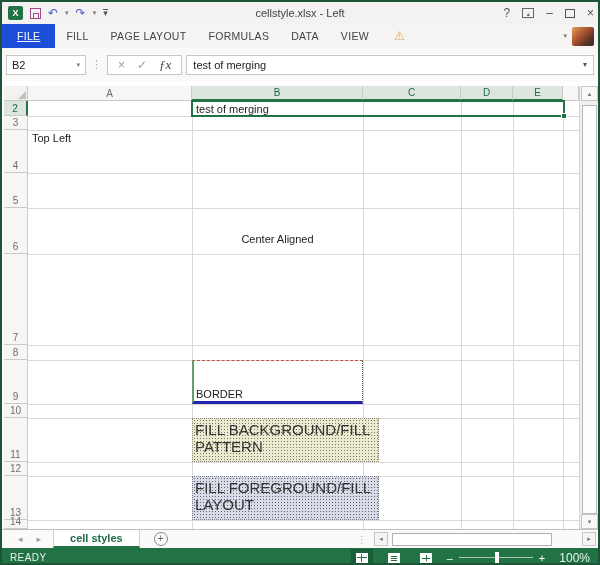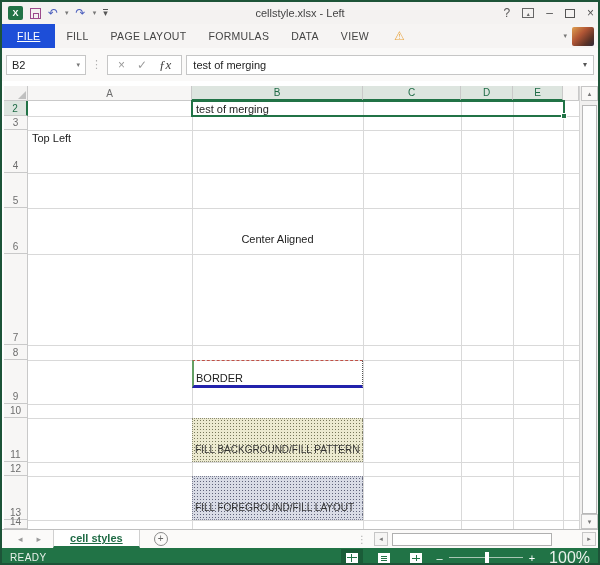--- a/index.html
+++ b/index.html
@@ -76,45 +76,45 @@
   
   .cell { position:absolute; font-size:11px; color:#222; }
   .sel-box { left:189px; top:14px; width:374px; height:17px; border:2px solid #217346; padding:0 3px;
     display:flex; align-items:center; background:transparent; z-index:3; }
   .fill-handle { position:absolute; right:-4px; bottom:-4px; width:6px; height:6px; background:#217346; border:1px solid #fff; }
   .cell-a4 { left:26px; top:44px; width:164px; height:43px; padding:2px 4px; }
   .cell-b5 { left:190px; top:87px; width:171px; height:35px; display:flex; align-items:center; justify-content:center;margin-top:48px; }
   .cell-c6 { left:361px; top:122px; width:98px; height:46px; display:flex; align-items:flex-end; justify-content:flex-end; padding:1px 3px; }
   .cell-d7 { left:459px; top:168px; width:52px; height:91px; padding:1px 3px; font-size:10.5px; line-height:15px;
     text-align:justify; overflow-wrap:break-word; word-break:break-word; }
-  .cell-b9 { left:190px; top:274px; width:171px; height:28px;
+  .cell-b9 { left:190px; top:274px; width:171px; height:44px;
     border-top:1px dashed #c05046; border-left:2px solid #64a064; border-right:1px dotted #555;
     border-bottom:3px solid #2222ac; display:flex; align-items:flex-end; padding:0 2px 1px 2px; z-index:2; }
-  .pattern-cell { left:190px; width:171px; height:44px; display:flex; align-items:flex-end;
-    font-size:10px; color:#333; padding:0 2px 6px 2px; }
+  .pattern-cell { left:190px; width:187px; height:44px; display:flex; align-items:flex-end;
+    font-size:15px; color:#333; padding:0 2px 6px 2px; }
   .cell-b11 { top:332px; background-color:#ecead0;
     background-image: radial-gradient(circle, #77775a 0.7px, transparent 0.8px); background-size:3px 3px;
     border:1px dotted #8a8a74; }
   .cell-b13 { top:390px; background-color:#d9dce6;
     background-image: radial-gradient(circle, #5f637a 0.7px, transparent 0.8px); background-size:3px 3px;
     border:1px dotted #7c7f92; }
   
   .vscroll { position:absolute; left:577px; top:0; width:19px; height:443px; background:#f1f0ef; border-left:1px solid #d4d4d4; }
   .vs-btn { position:absolute; left:1px; width:17px; height:15px; background:#f9f8f7; border:1px solid #c6c6c6;
     color:#777; font-size:7px; display:flex; align-items:center; justify-content:center; }
   .vs-up { top:0; }
   .vs-down { top:428px; }
   .vs-thumb { position:absolute; left:2px; top:19px; width:15px; height:409px; background:#fdfdfd; border:1px solid #b8b8b8; }
   
   .tabbar { position:absolute; left:0; top:527px; width:596px; height:19px; background:#fbfaf9;
     border-top:1px solid #bfbfbf; display:flex; align-items:stretch; }
   .tab-nav { display:flex; align-items:center; gap:14px; padding:0 12px 0 16px; color:#9a9a9a; font-size:9px; }
   .sheet-tab { background:#fff; border-right:1px solid #d0d0d0; border-left:1px solid #d0d0d0;
     border-bottom:2px solid #217346; color:#1f6b45; font-weight:bold; font-size:11px;
-    display:flex; align-items:center; padding:0 16px;text-decoration:underline; }
+    display:flex; align-items:center; padding:0 16px; }
   .add-sheet { align-self:center; width:14px; height:14px; border:1px solid #8a8a8a; border-radius:50%;
     color:#666; font-size:10px; line-height:11px; text-align:center; margin-left:14px; }
   .tab-right { margin-left:auto; display:flex; align-items:center; gap:4px; padding-right:2px; }
   .hs-handle { color:#b0b0b0; font-size:10px; margin-right:3px; }
   .hs-btn { width:14px; height:14px; background:#f6f5f4; border:1px solid #c6c6c6; color:#777;
     font-size:7px; display:flex; align-items:center; justify-content:center; }
   .hs-thumb { width:160px; height:13px; background:#fff; border:1px solid #b0b0b0; }
   .hs-track { width:22px; height:13px; }
   
   .statusbar { position:absolute; left:0; top:546px; width:596px; height:19px; background:#217346;
@@ -129,21 +129,21 @@
       linear-gradient(#217346 0 0) 0 50%/100% 1px no-repeat, #fff; border:1px solid #fff; }
   .vb-page { border:1px solid #fff; background:#fff; }
   .vb-page:before { content:""; position:absolute; left:2px; top:2px; right:2px; height:1px; background:#217346; box-shadow:0 2px 0 #217346, 0 4px 0 #217346; }
   .vb-break { border:1px solid #fff; background:#fff; }
   .vb-break:before { content:""; position:absolute; left:1px; top:4px; right:1px; height:1px; background:#217346; }
   .vb-break:after { content:""; position:absolute; left:5px; top:1px; bottom:1px; width:1px; background:#217346; }
   .zoom-ctl { display:flex; align-items:center; gap:6px; }
   .zoom-sign { font-size:11px; color:#fff; }
   .zoom-track { width:74px; height:1px; background:#a9c6b4; position:relative; }
   .zoom-thumb { position:absolute; left:36px; top:-5px; width:4px; height:11px; background:#fff; }
-  .zoom-pct { font-size:16px; margin-left:4px; }
+  .zoom-pct { font-size:12px; margin-left:4px; }
 </style>
 </head>
 <body>
 
 <div class="app">
 
   <div class="titlebar">
     <div class="qat">
       <div class="xl-logo">X</div>
       <div class="save-ic"></div>

